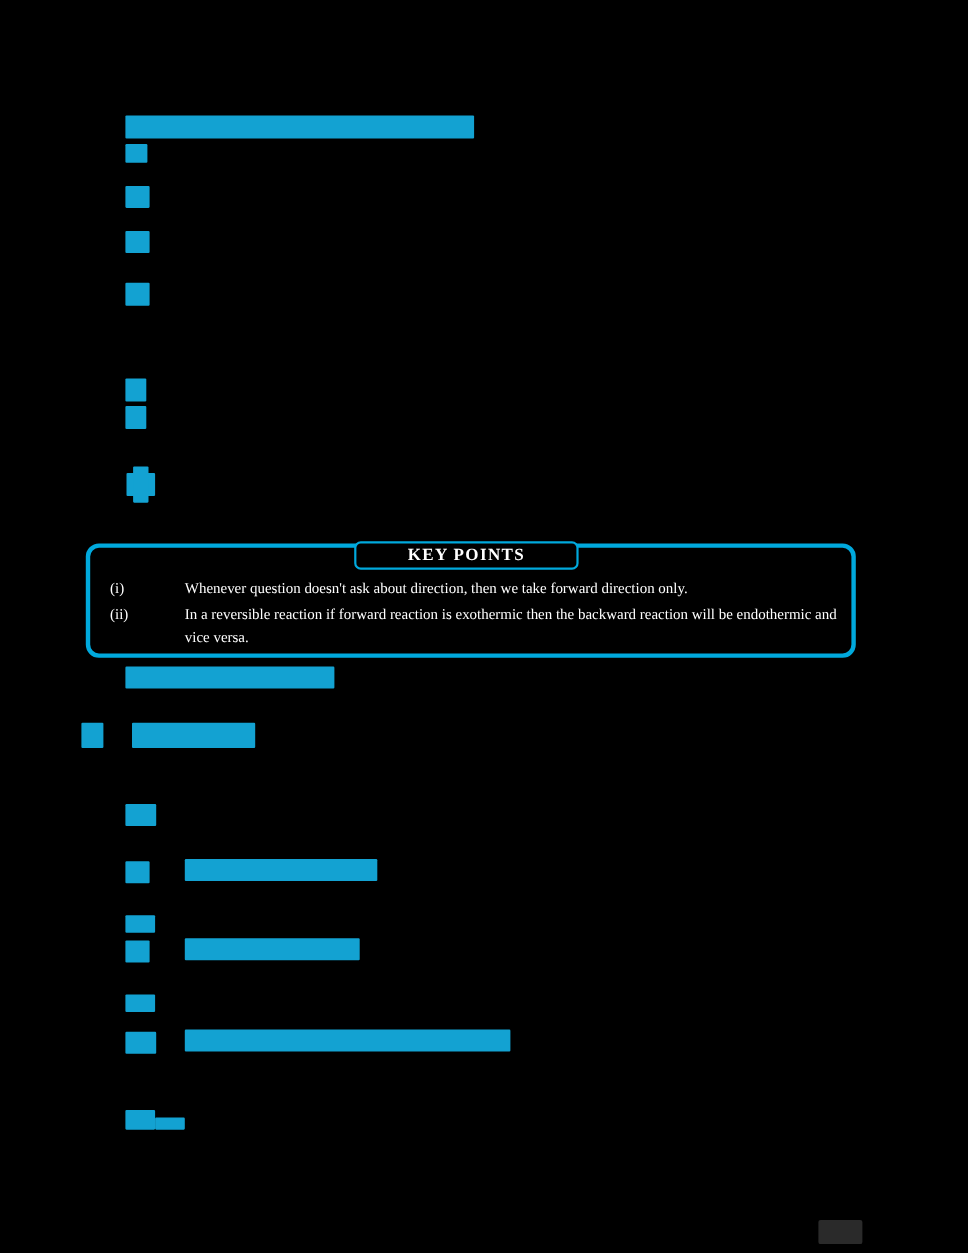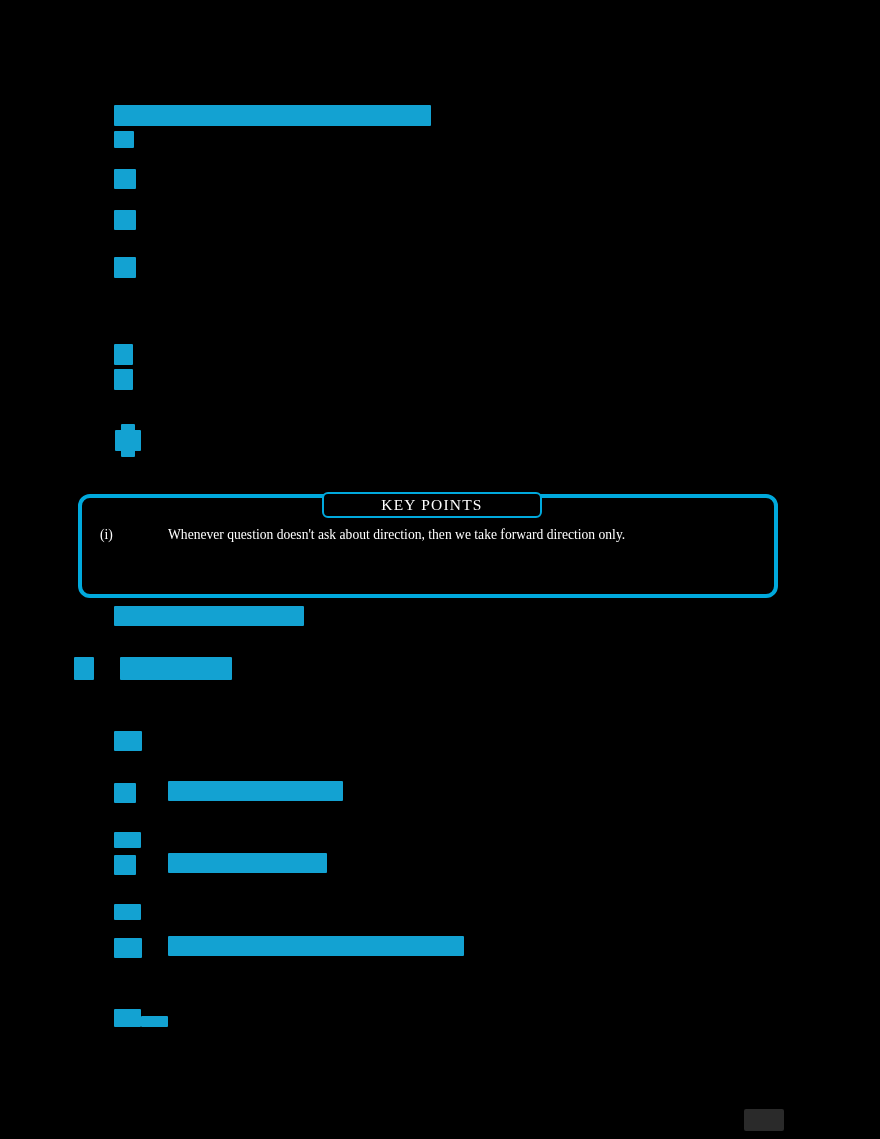--- a/index.html
+++ b/index.html
@@ -38,31 +38,31 @@
     height: 104px;
     border: 4px solid #00a9dd;
     border-radius: 12px;
     background: #000000;
     box-sizing: border-box;
   }
   .keybox-title {
     position: absolute;
     left: 322px;
     top: 492px;
-    width: 220px;
+    width: 204px;
     height: 26px;
     border: 2px solid #00a9dd;
     border-radius: 6px;
     background: #000000;
     box-sizing: border-box;
     display: flex;
     align-items: center;
     justify-content: center;
     color: #ffffff;
-    font-weight: normal;
+    font-weight: bold;
     font-size: 15.5px;
     letter-spacing: 1.2px;
     font-family: "Liberation Serif", serif;
   }
   .keypoints {
     position: absolute;
     left: 100px;
     top: 524px;
     width: 662px;
     color: #ffffff;
@@ -127,16 +127,20 @@
     </div>
 
   <div class="keybox"></div>
   <div class="keybox-title">KEY  POINTS</div>
 
   <div class="keypoints">
     <div class="kp-row">
       <span class="kp-num">(i)</span>
       <span class="kp-text">Whenever question doesn't ask about direction, then we take forward direction only.</span>
     </div>
+    <div class="kp-row">
+      <span class="kp-num">(ii)</span>
+      <span class="kp-text">In a reversible reaction if forward reaction is exothermic then the backward reaction will be endothermic and vice versa.</span>
+    </div>
   </div>
 
   <div class="corner"></div>
 </div>
 
 </body></html>

